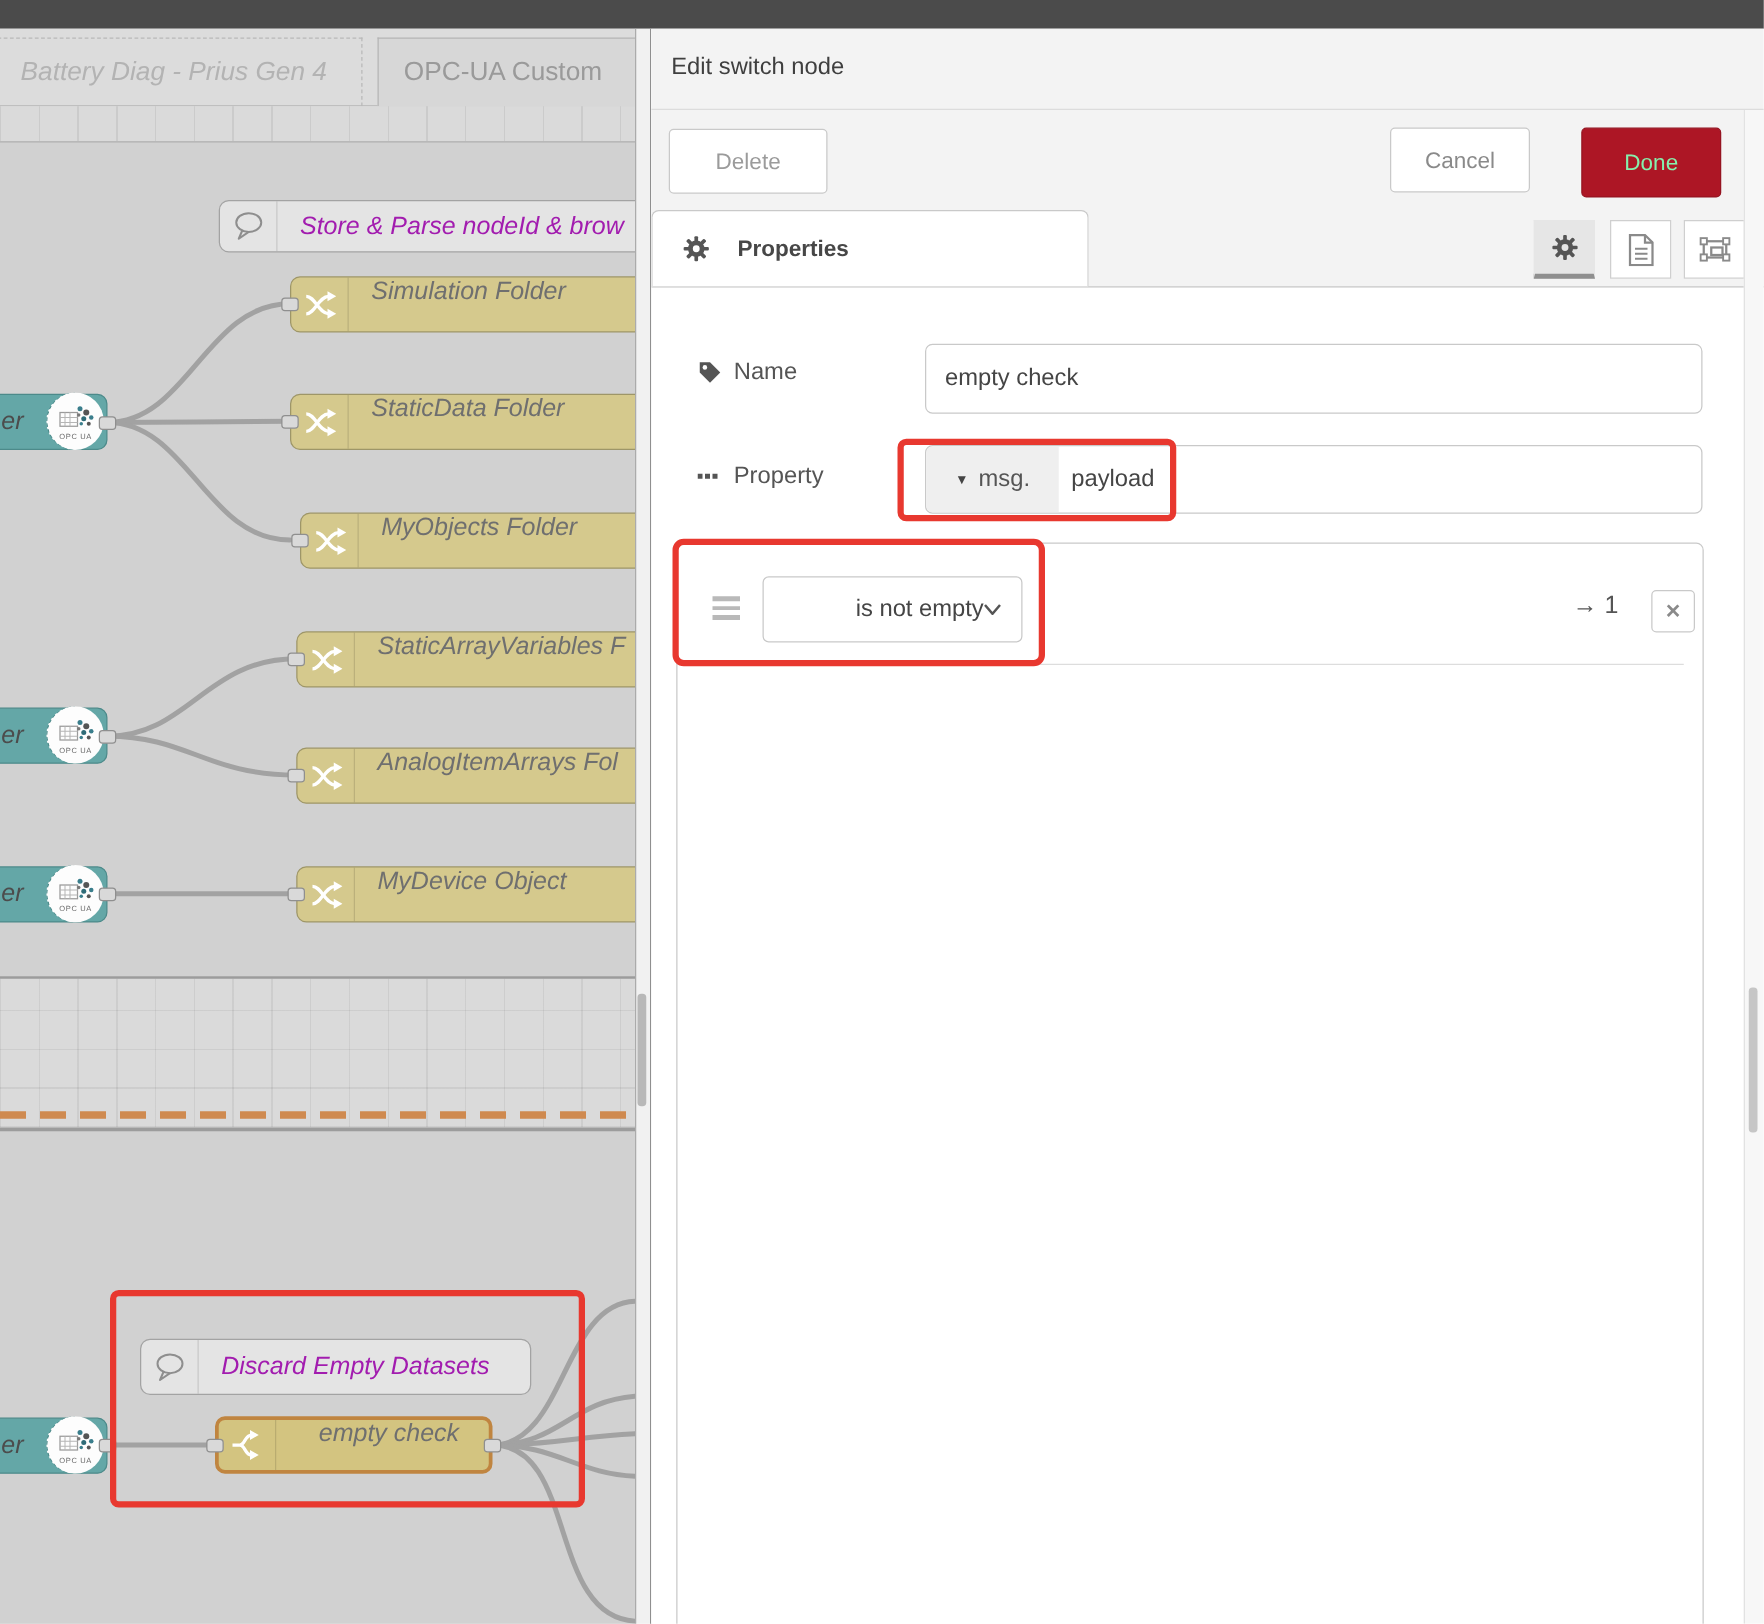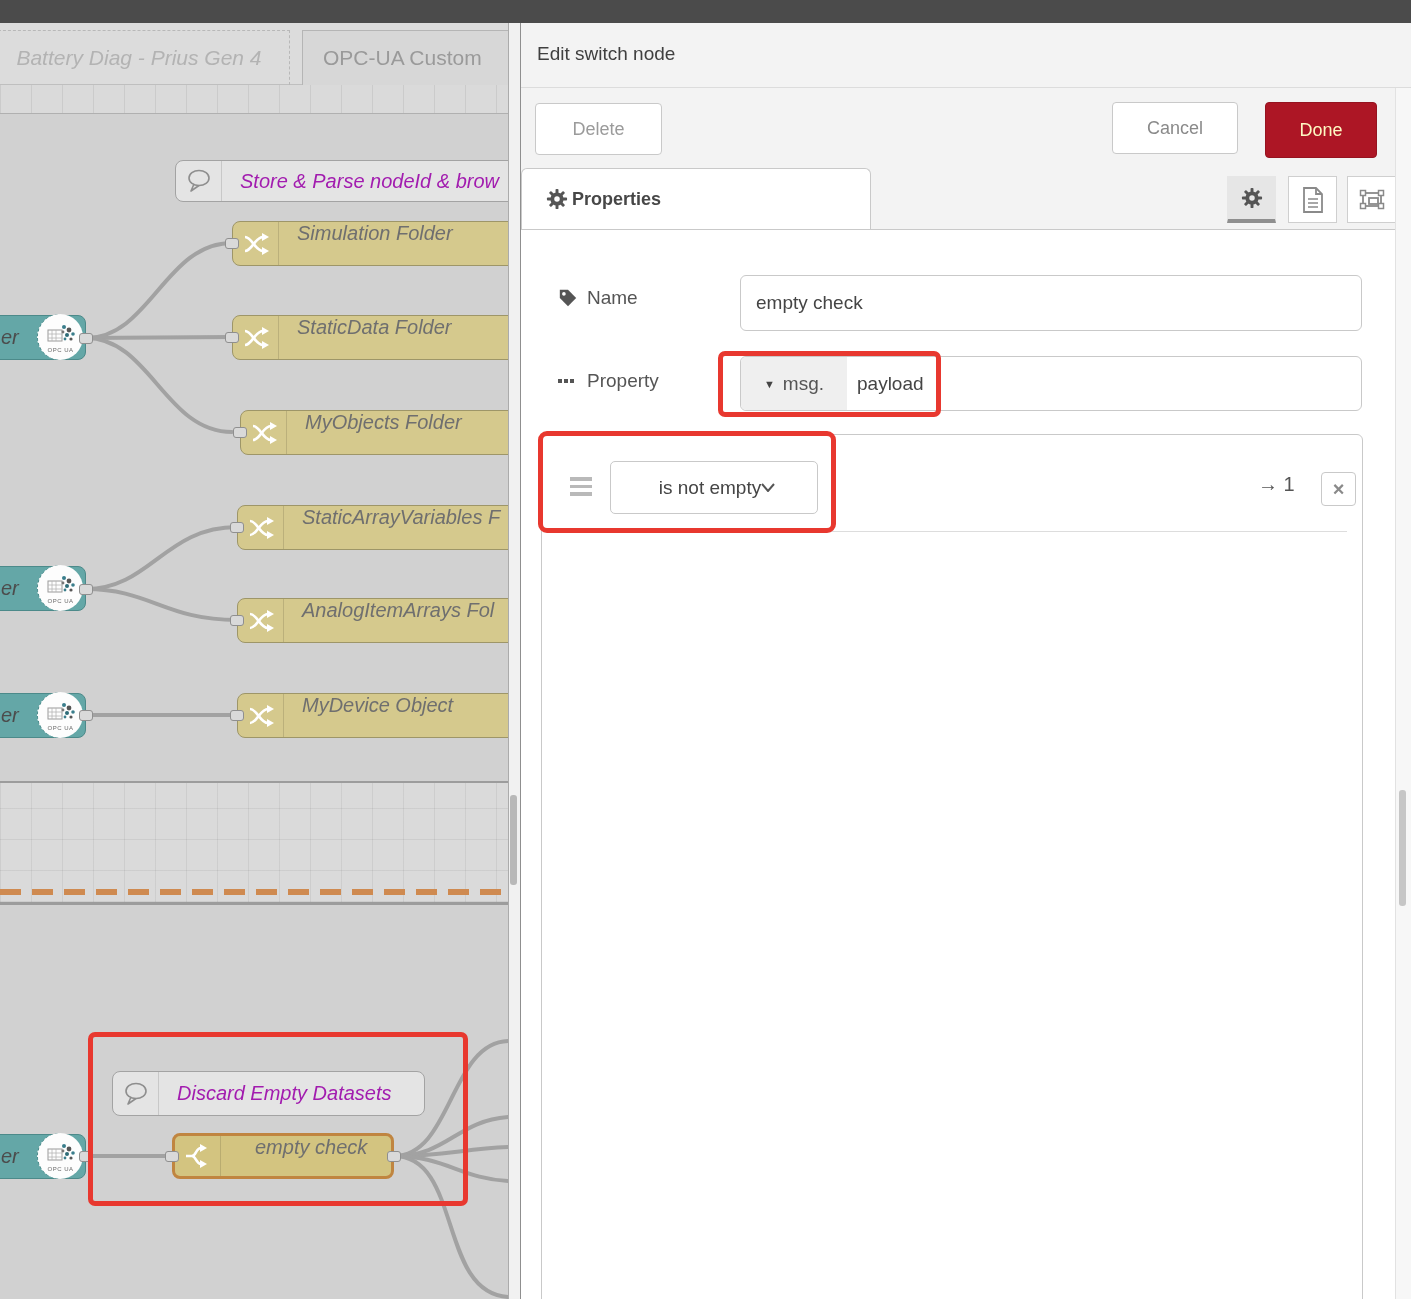--- a/index.html
+++ b/index.html
@@ -59,26 +59,26 @@
     border-left:1px solid #ababab; border-right:1px solid #8f8f8f; }
   #ws-scroll-thumb { left:1px; top:772px; width:7px; height:90px; background:#b8b8b8; border-radius:3px; }
 
   
   #dialog { left:521px; top:23px; width:890px; height:1276px; background:#ffffff; overflow:hidden; }
   #dlg-header { left:0; top:0; width:890px; height:65px; background:#f3f3f3; border-bottom:1px solid #dcdcdc; }
   #dlg-title { left:16px; top:20px; font-size:19px; font-weight:normal; color:#3f3f3f; }
   #btn-row { left:0; top:65px; width:890px; height:80px; background:#f3f3f3; }
   .btn { position:absolute; border-radius:4px; font-size:18px; display:flex; align-items:center; justify-content:center; cursor:pointer; }
   #btn-delete { left:14px; top:15px; width:127px; height:52px; background:#fff; border:1px solid #c9c9c9; color:#9b9b9b; }
-  #btn-cancel { left:591px; top:14px; width:126px; height:52px; background:#fff; border:1px solid #c9c9c9; color:#8a8a8a; }
-  #btn-done { left:744px; top:14px; width:112px; height:56px; background:#ad1625; border:1px solid #951320; color:#fef9c3; }
+  #btn-cancel { left:591px; top:14px; width:112px; height:52px; background:#fff; border:1px solid #c9c9c9; color:#8a8a8a; }
+  #btn-done { left:744px; top:14px; width:112px; height:56px; background:#ad1625; border:1px solid #951320; color:#86efac; }
 
   #tab-row { left:0; top:145px; width:890px; height:62px; background:#f3f3f3; border-bottom:1px solid #c9c9c9; }
   #prop-tab { left:8px; top:2px; width:350px; height:61px; background:#fff; border:1px solid #c9c9c9; border-bottom:none;
-    border-radius:6px 6px 0 0; display:flex; align-items:center; padding-left:24px; gap:4px; }
+    border-radius:6px 6px 0 0; display:flex; align-items:center; padding-left:24px; gap:22px; }
   #prop-tab-label { font-size:18px; font-weight:bold; color:#474747; }
   .mini-btn { position:absolute; top:8px; width:49px; height:47px; background:#fff; border:1px solid #cfcfcf;
     display:flex; align-items:center; justify-content:center; }
   #mini-gear { left:706px; background:#e6e6e6; border:1px solid #e6e6e6; border-bottom:4px solid #8f8f8f; }
   #mini-doc { left:767px; }
   #mini-frame { left:826px; }
 
   .form-label { position:absolute; display:flex; align-items:center; gap:9px; font-size:19px; color:#555; }
   .text-input { position:absolute; background:#fff; border:1px solid #c9c9c9; border-radius:6px; font-size:19px; color:#454545;
     display:flex; align-items:center; padding-left:15px; }
@@ -87,21 +87,21 @@
   #msg-btn { width:106px; height:100%; background:#efefef; display:flex; align-items:center; justify-content:center; gap:8px;
     border-radius:5px 0 0 5px; cursor:pointer; }
   #msg-btn .caret { font-size:11px; color:#444; }
   #msg-label { font-size:19px; color:#555; }
   #prop-value { font-size:19px; color:#454545; padding-left:10px; }
 
   #rules-box { left:20px; top:411px; width:822px; height:900px; background:#fff; border:1px solid #c9c9c9; border-radius:6px 6px 0 0; }
   #rule-handle { left:49px; top:454px; width:22px; height:25px; cursor:grab; }
   #rule-handle .bar { width:22px; height:3.5px; background:#b9b9b9; margin-bottom:4px; }
   #rule-select { left:89px; top:438px; width:208px; height:53px; background:#fff; border:1px solid #c9c9c9; border-radius:5px;
-    display:flex; align-items:center; justify-content:center; padding:0 16px 0 22px; font-size:19px; color:#454545; cursor:pointer; }
+    display:flex; align-items:center; justify-content:flex-end; padding:0 16px 0 22px; font-size:19px; color:#454545; cursor:pointer; }
   #rule-output { left:737px; top:450px; font-size:20px; color:#555; }
   #rule-remove { left:800px; top:449px; width:35px; height:34px; background:#fff; border:1px solid #c9c9c9; border-radius:4px;
     font-size:20px; font-weight:bold; color:#8a8a8a; display:flex; align-items:center; justify-content:center; cursor:pointer; }
   #rule-sep { left:36px; top:508px; width:790px; height:1px; background:#ddd; }
 
   #dlg-scroll { left:874px; top:65px; width:16px; height:1211px; background:#f7f7f7; border-left:1px solid #e2e2e2; }
   #dlg-scroll-thumb { left:3px; top:702px; width:7px; height:116px; background:#c6c6c6; border-radius:3px; }
 </style>
 </head>
 <body>

